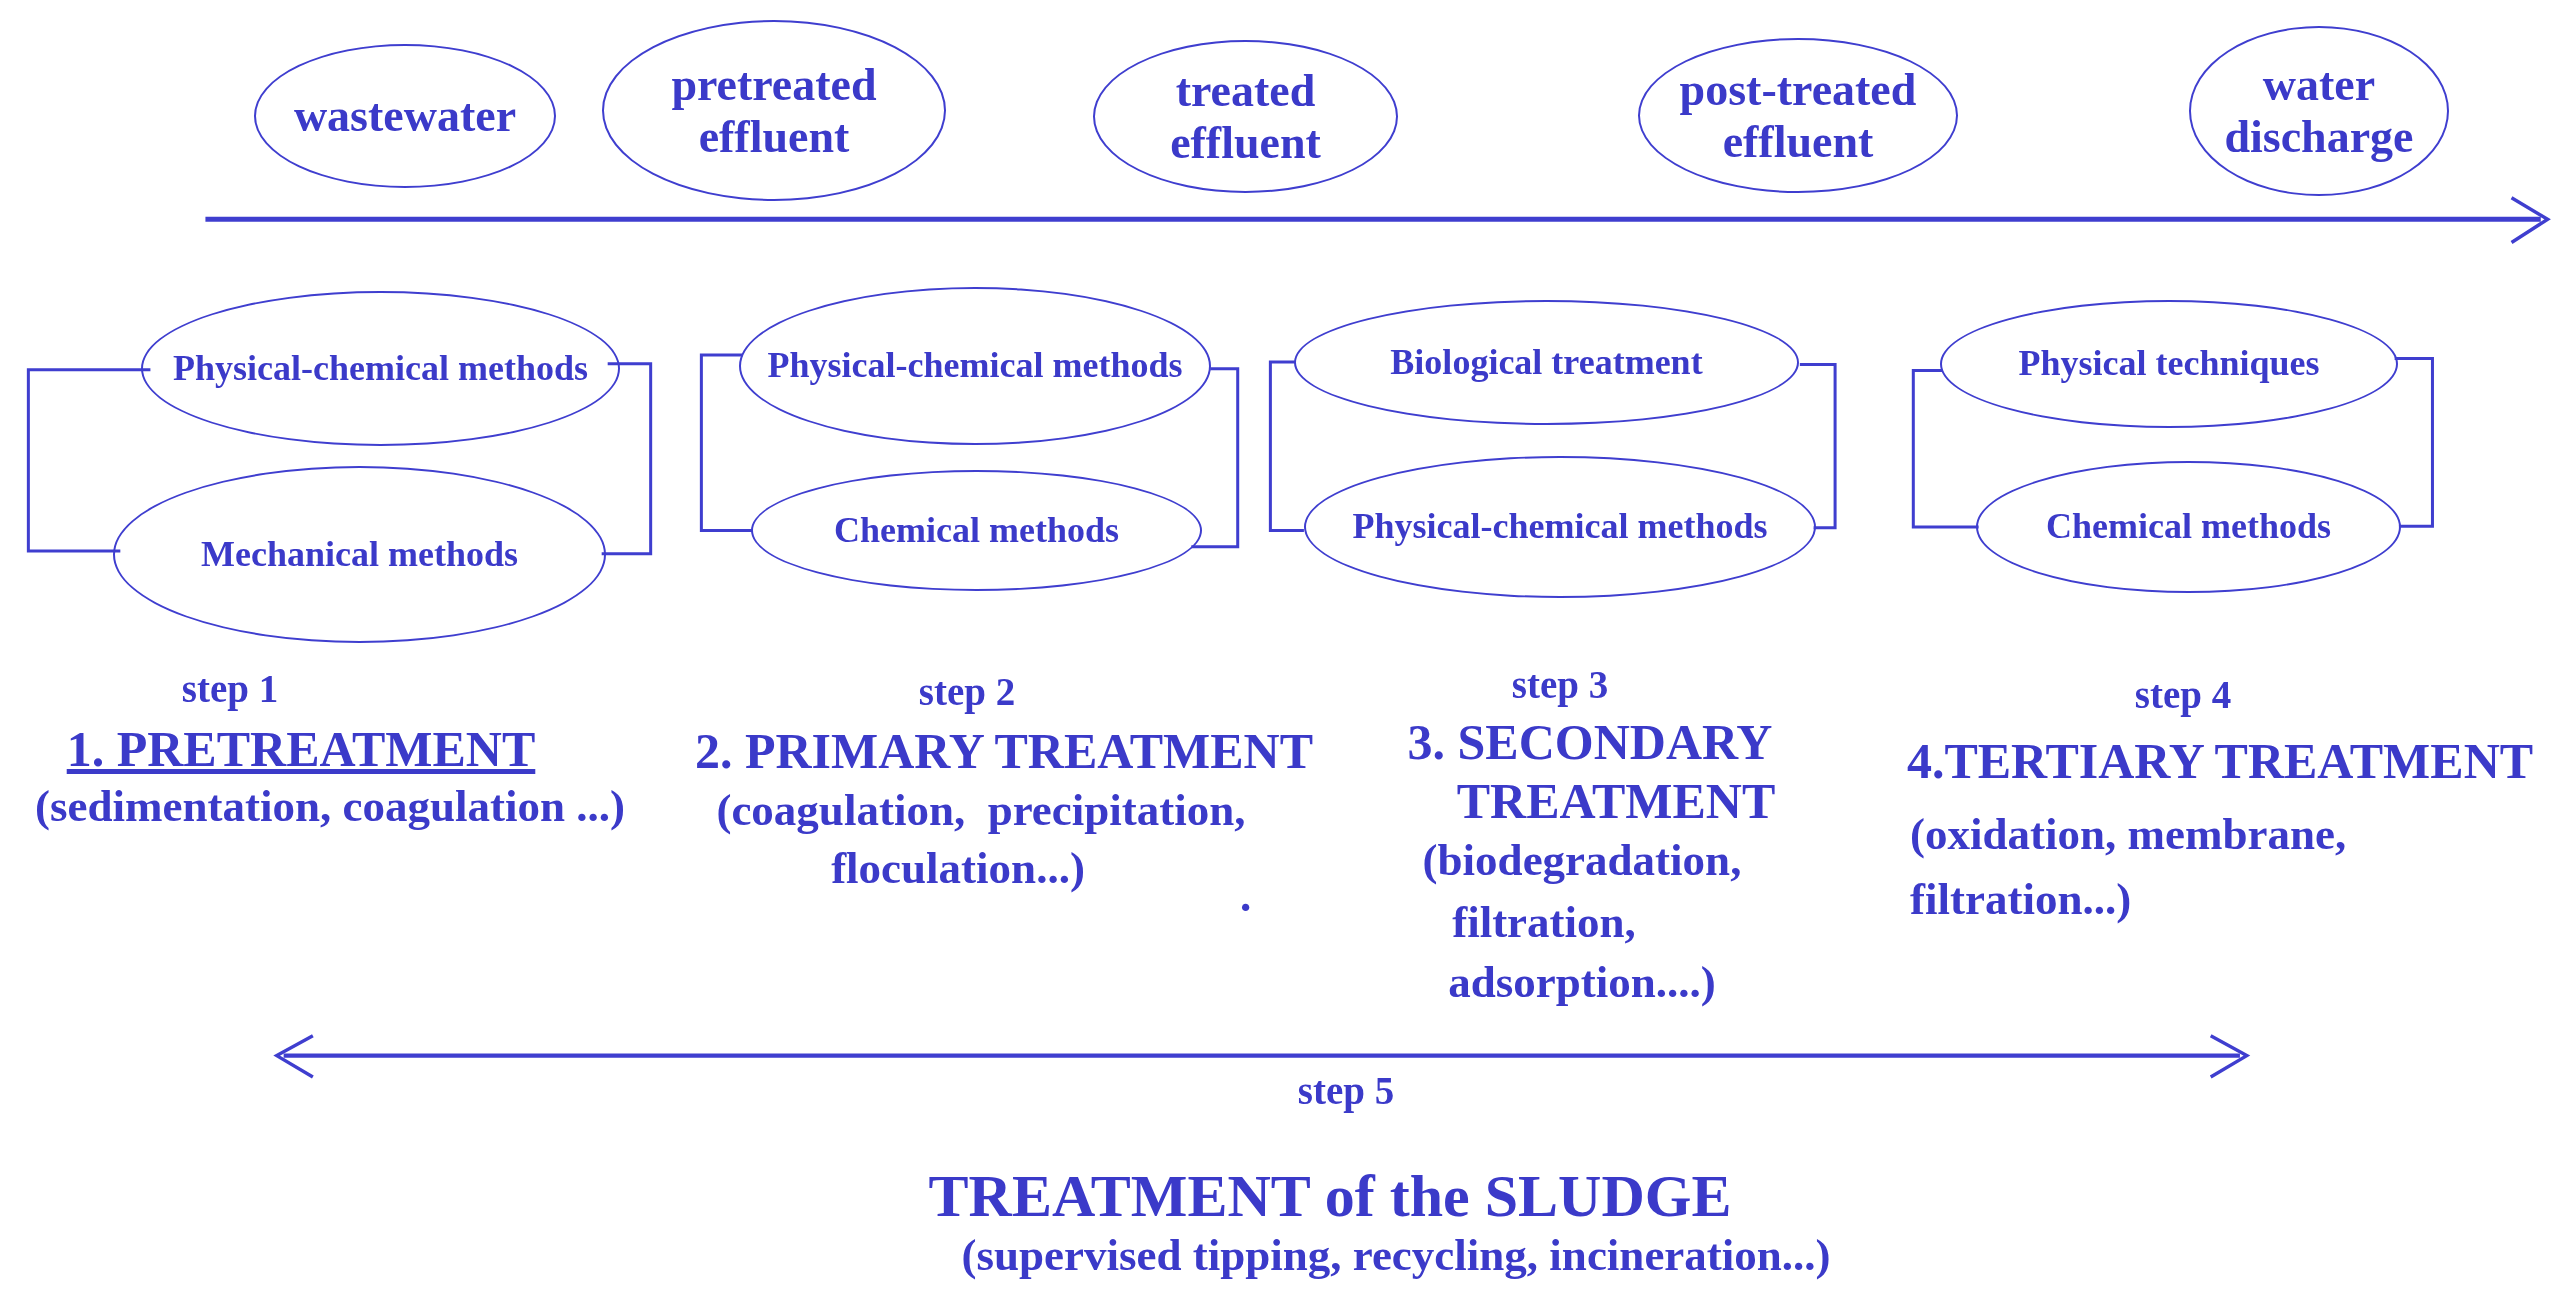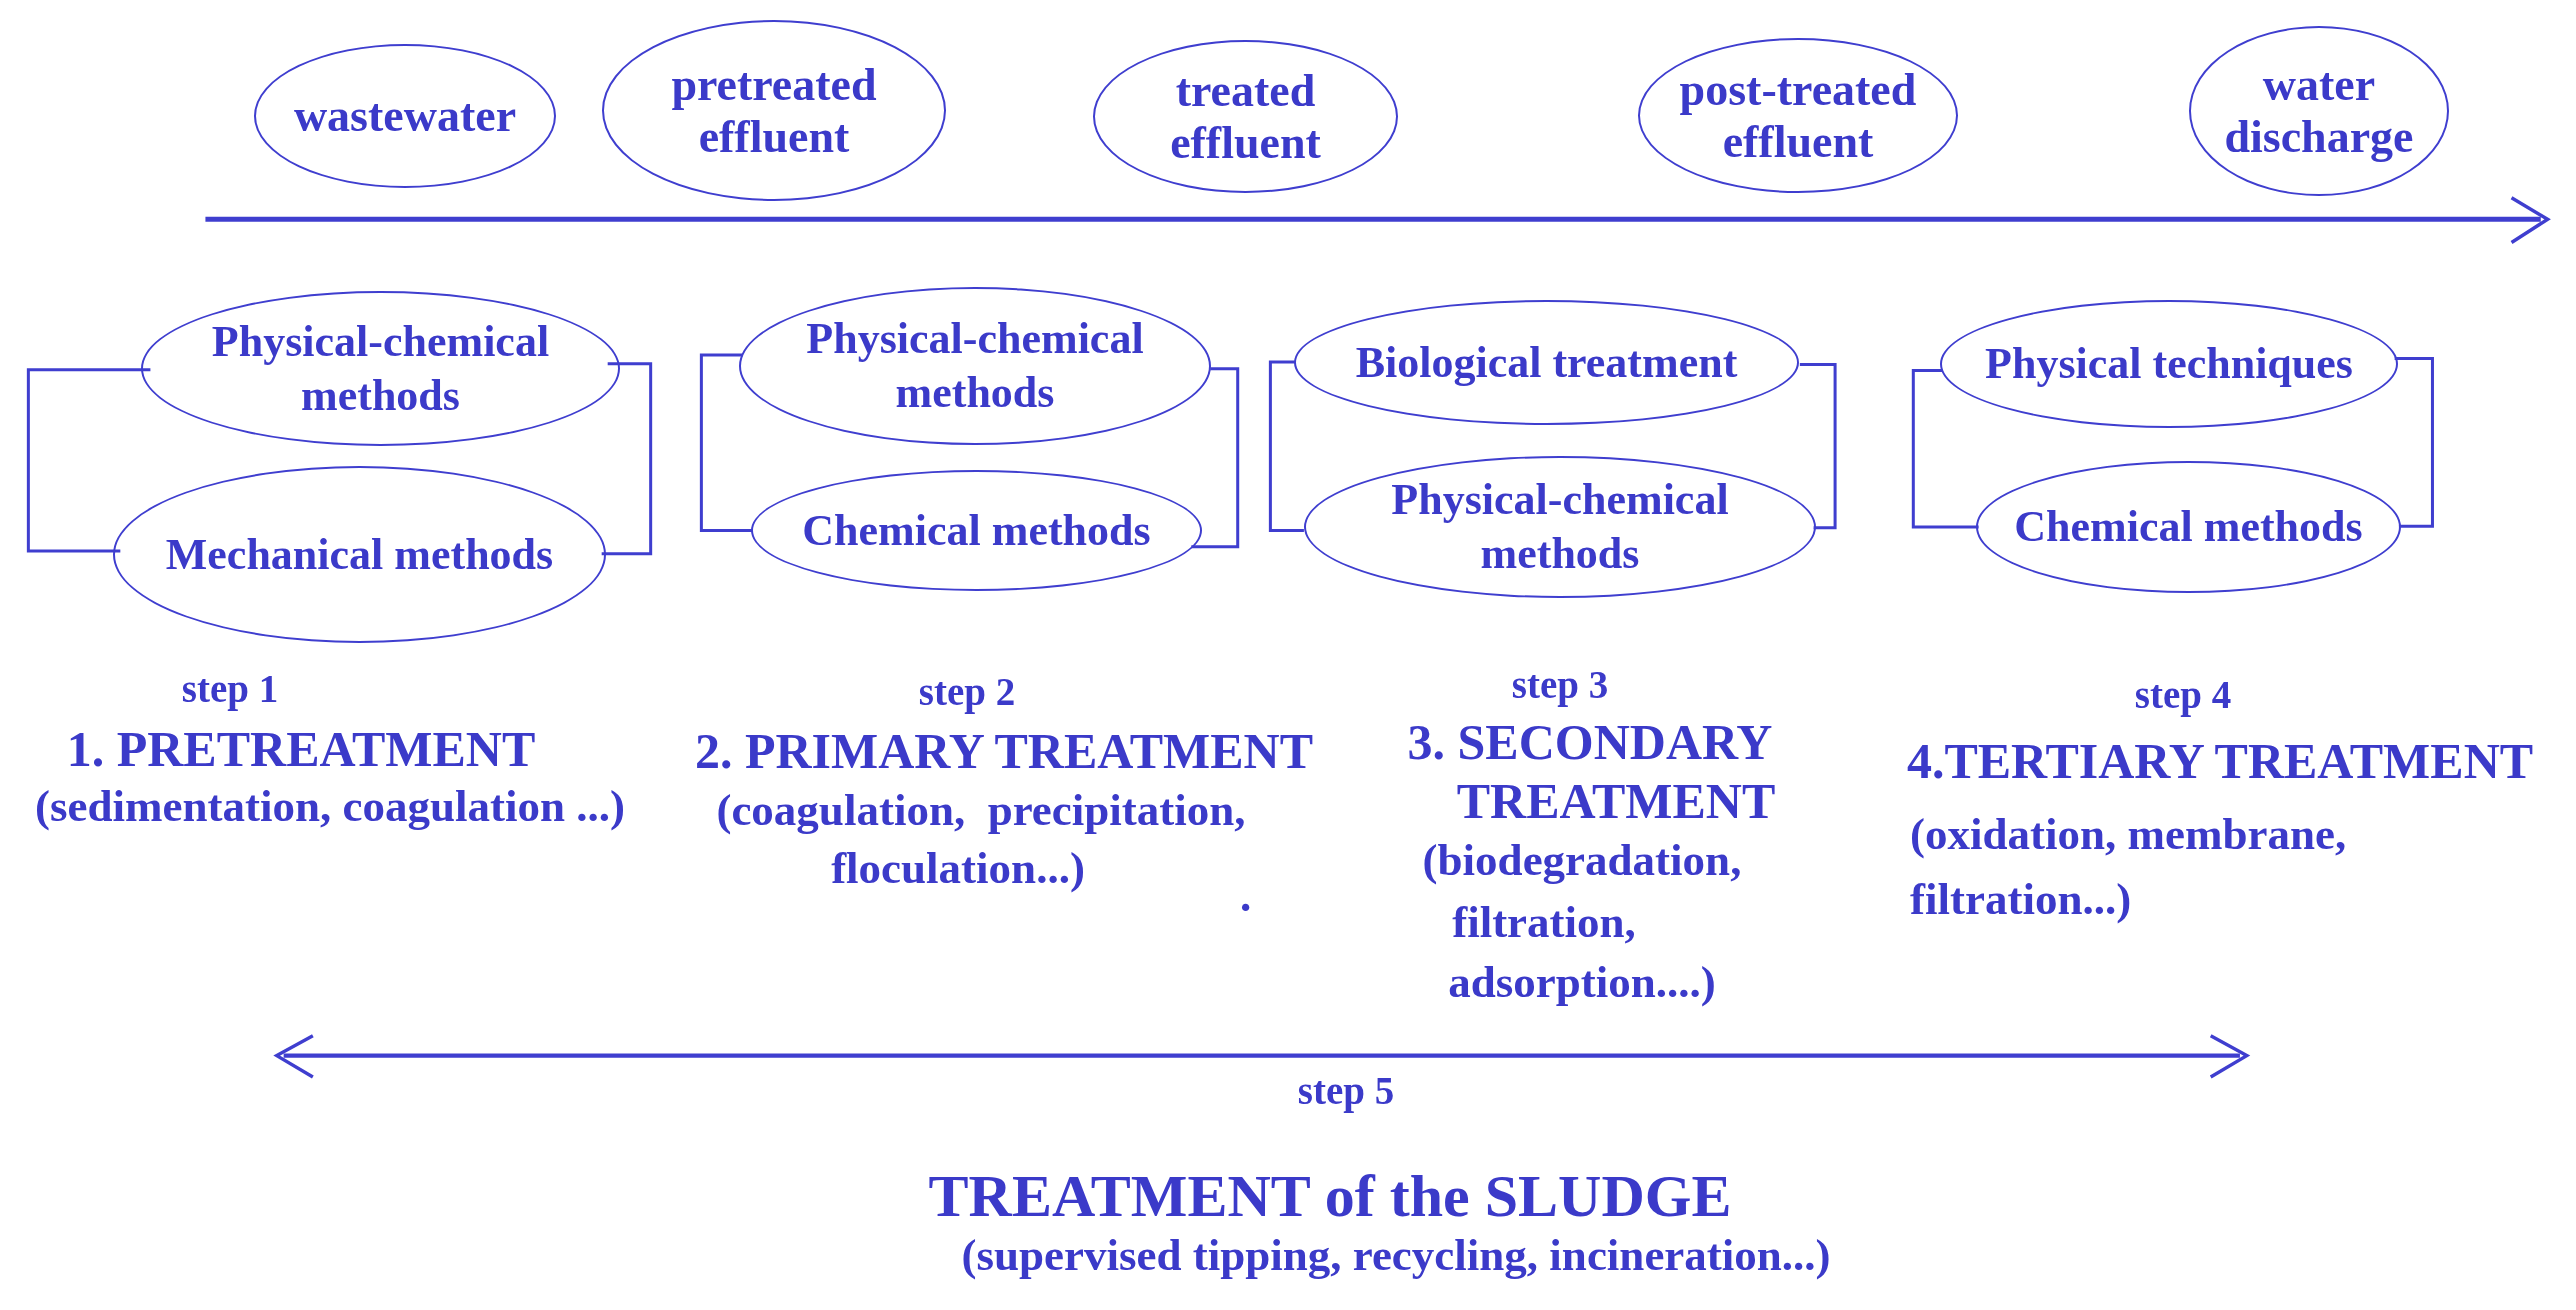--- a/index.html
+++ b/index.html
@@ -21,21 +21,21 @@
     position:absolute;
     border:2.6px solid var(--line);
     border-radius:50%;
     display:flex;align-items:center;justify-content:center;
     text-align:center;
     font-weight:bold;
     box-sizing:border-box;
     color:var(--ink);
   }
   .stage-ellipse{font-size:46px;line-height:1.12;padding:0 22.3px;}
-  .method-ellipse{font-size:44px;line-height:1.22;padding:0 26px;}
+  .method-ellipse{font-size:36px;line-height:1.22;padding:0 26px;}
   .txt{
     position:absolute;
     font-weight:bold;
     white-space:pre;
     color:var(--ink);
   }
   .cx{transform:translateX(-50%);}
   .fs-step{font-size:39px;}
   .fs-title{font-size:50px;}
   .fs-detail{font-size:45px;}
@@ -106,21 +106,21 @@
   </div>
 
   <div class="ellipse method-ellipse" style="left:1940px;top:300px;width:458px;height:128px;">
     <span>Physical techniques</span>
   </div>
   <div class="ellipse method-ellipse" style="left:1976px;top:461px;width:425px;height:132px;">
     <span>Chemical methods</span>
   </div>
 
   <div class="txt cx fs-step" style="left:230px;top:666px;">step 1</div>
-  <div class="txt cx fs-title" style="left:301px;top:720px;">1. PRETREATMENT</div>
+  <div class="txt cx fs-title" style="left:301px;top:720px;text-decoration:underline;">1. PRETREATMENT</div>
   <div class="txt cx fs-detail" style="left:330px;top:780px;">(sedimentation, coagulation ...)</div>
 
   <div class="txt cx fs-step" style="left:967px;top:669px;">step 2</div>
   <div class="txt cx fs-title" style="left:1004px;top:722px;">2. PRIMARY TREATMENT</div>
   <div class="txt cx fs-detail" style="left:981px;top:784px;">(coagulation,  precipitation,</div>
   <div class="txt cx fs-detail" style="left:958px;top:842px;">floculation...)</div>
 
   <div class="txt fs-detail" style="left:1240px;top:870px;">.</div>
 
   <div class="txt cx fs-step" style="left:1560px;top:662px;">step 3</div>

